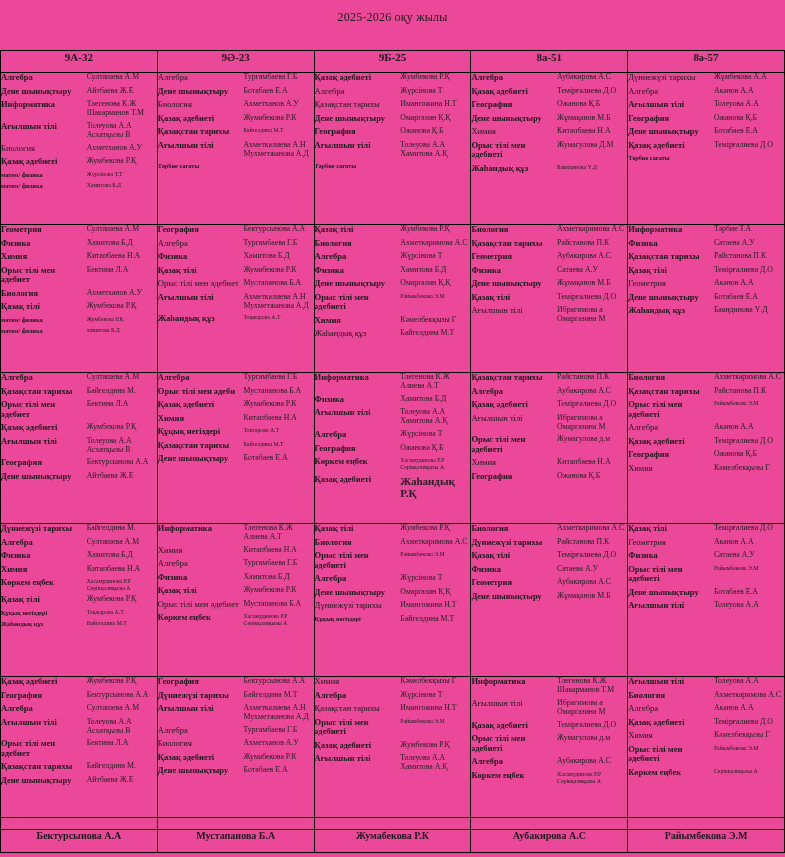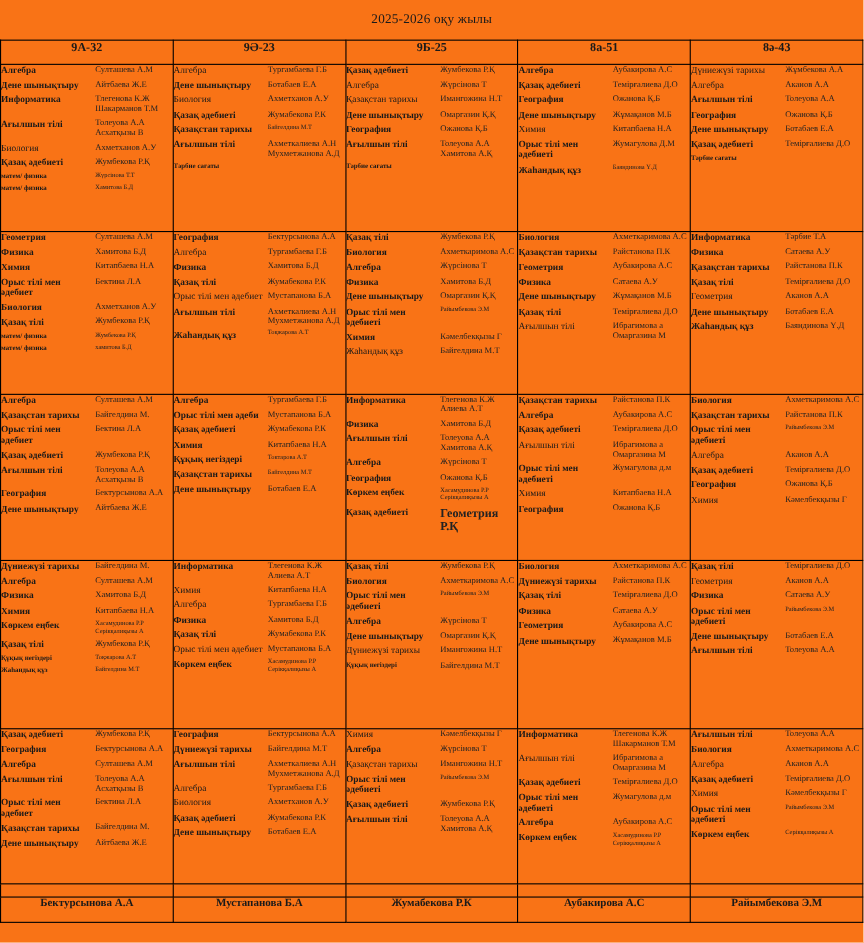--- a/index.html
+++ b/index.html
@@ -1,19 +1,19 @@
 <!DOCTYPE html>
 <html><head>
 <meta charset="utf-8">
 <style>
   html,body{margin:0;padding:0;background:#fff;}
   body{width:785px;font-family:"Liberation Serif","DejaVu Serif",serif;color:#1a1a1a;}
-  .page{width:785px;height:857px;position:relative;background:#f97316;}
+  .page{width:785px;height:857px;position:relative;background:#ec4899;}
   .title{ text-align:center;font-size:12px;padding-top:10px;font-weight:normal;letter-spacing:.2px;}
-  table.tt{border-collapse:collapse;table-layout:fixed;width:785px;margin-top:11px;}
+  table.tt{border-collapse:collapse;table-layout:fixed;width:785px;margin-top:25px;}
   table.tt th, table.tt td{border:1px solid #000;vertical-align:top;padding:0;}
   th.clshdr{height:21px;font-size:11px;font-weight:bold;text-align:center;vertical-align:middle;}
   td.daycell{padding:3px 2px 0 3px;overflow:hidden;}
   tr.day0 td{height:151px;} tr.day1 td{height:147px;} tr.day2 td{height:150px;}
   tr.day3 td{height:152px;} tr.day4 td{height:140px;}
   tr.spacer td{height:11px;}
   td.homeroom{height:22px;font-size:10px;font-weight:bold;text-align:center;vertical-align:middle;}
   .lesson{display:flex;margin-bottom:4px;align-items:flex-start;}
   .subj{width:55%;font-size:8.5px;line-height:1.12;padding-right:2px;box-sizing:border-box;}
   .subj.b{font-weight:bold;}
@@ -27,21 +27,21 @@
 
 <div class="page">
   <div class="title">2025-2026 оқу жылы</div>
   <table class="tt">
     <thead>
         <tr>
           <th class="clshdr">9А-32</th>
           <th class="clshdr">9Ә-23</th>
           <th class="clshdr">9Б-25</th>
           <th class="clshdr">8а-51</th>
-          <th class="clshdr">8ә-43</th>
+          <th class="clshdr">8ә-57</th>
         </tr>
       </thead>
     <tbody>
         <tr class="day0">
           <td class="daycell">
             <div class="lesson">
               <span class="subj b">Алгебра</span>
               <span class="teach">Султашева А.М</span>
             </div>
             <div class="lesson">
@@ -445,21 +445,21 @@
               <span class="subj b">География</span>
               <span class="teach">Ожанова Қ.Б</span>
             </div>
             <div class="lesson">
               <span class="subj b">Көркем еңбек</span>
               <span class="teach ts">Хасамудинова Р.Р
 Серікқалиқызы А</span>
             </div>
             <div class="lesson">
               <span class="subj b">Қазақ әдебиеті</span>
-              <span class="teach tl">Геометрия Р.Қ</span>
+              <span class="teach tl">Жаһандық Р.Қ</span>
             </div>
           </td>
           <td class="daycell">
             <div class="lesson">
               <span class="subj b">Қазақстан тарихы</span>
               <span class="teach">Райстанова П.К</span>
             </div>
             <div class="lesson">
               <span class="subj b">Алгебра</span>
               <span class="teach">Аубакирова А.С</span>

